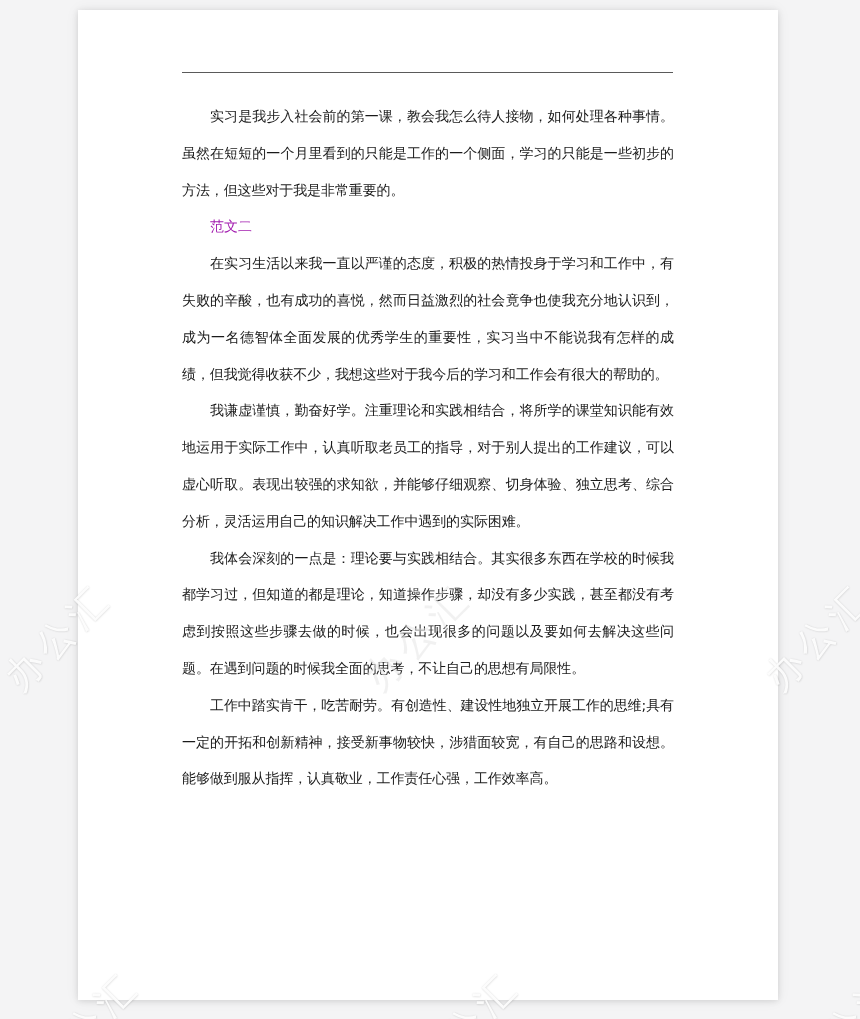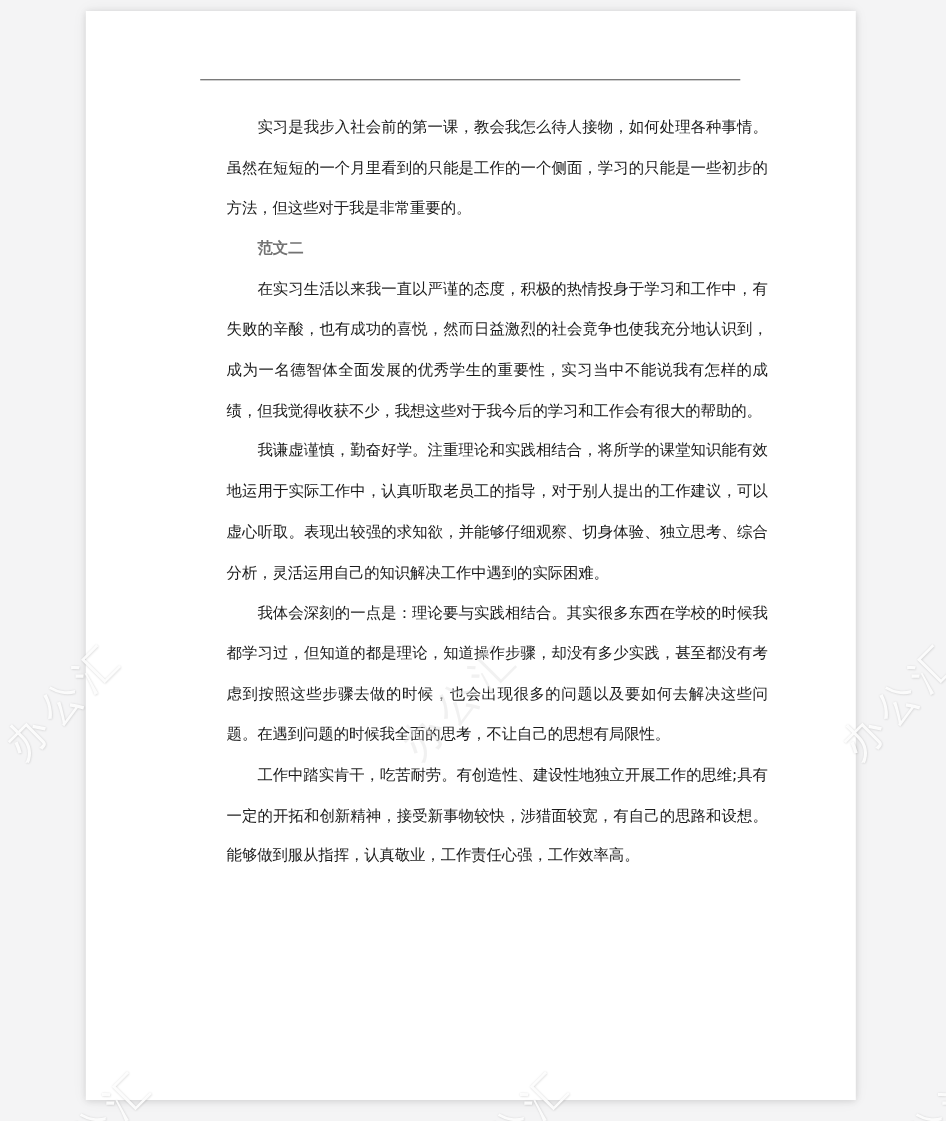--- a/index.html
+++ b/index.html
@@ -28,39 +28,38 @@
     top: 62px;
     width: 491px;
     height: 0;
     border-top: 1.3px solid #5a5a5a;
   }
   .content {
     position: absolute;
     left: 104px;
     top: 88px;
     width: 492px;
-    margin-left: 24px;
   }
   .para {
     margin: 0;
     padding: 0;
     font-size: 14px;
     line-height: 36.8px;
     color: #1a1a1a;
     text-indent: 28px;
     text-align: justify;
     letter-spacing: -0.1px;
     word-break: break-all;
   }
   .heading {
     margin: 0;
     font-size: 14px;
     line-height: 36.8px;
-    font-weight: bold;
-    color: #737373;
+    font-weight: normal;
+    color: #a21caf;
     text-indent: 28px;
   }
   .wm {
     position: absolute;
     font-size: 38px;
     color: rgba(255,255,255,0.9);
     text-shadow: 0 0 2px rgba(0,0,0,0.10), 0 1px 2px rgba(0,0,0,0.08);
     transform: rotate(-45deg);
     letter-spacing: 6px;
     white-space: nowrap;

